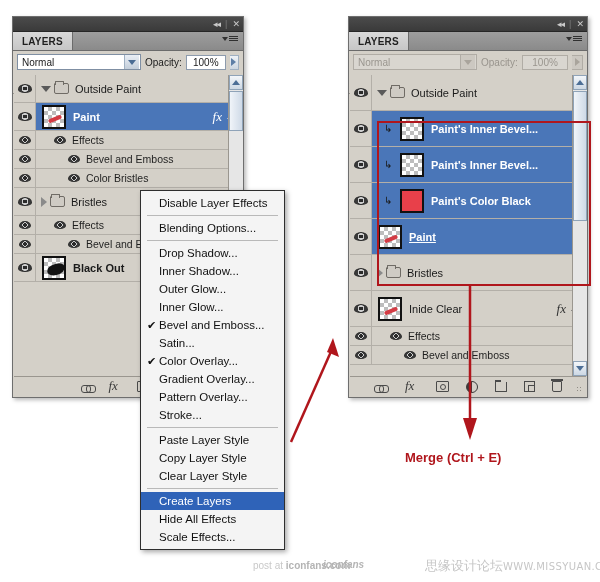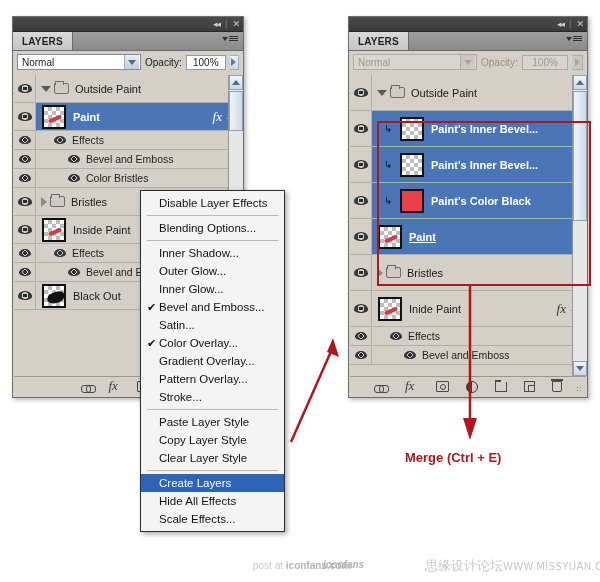--- a/index.html
+++ b/index.html
@@ -515,46 +515,37 @@
         <span class="fx-label">Color Bristles</span>
       </div>
       <div class="layer-row" style="height: 28px;">
         <div class="eye-cell">
           <span class="eye"></span>
         </div>
         <span class="arrow-tw collapsed"></span>
         <span class="folder"></span>
         <span class="layer-name">Bristles</span>
       </div>
-      <div class="layer-row" style="height: 28px;">
-        <div class="eye-cell">
-          <span class="eye"></span>
-        </div>
-        <span class="thumb">
-          <i class="stroke"></i>
-        </span>
-        <span class="layer-name">Inside Paint</span>
-      </div>
       <div class="fx-row" style="height: 19px;">
         <div class="eye-cell">
           <span class="fx-eye-small"></span>
         </div>
         <span style="width: 18px;"></span>
         <span class="fx-eye-small" style="margin-right: 6px;"></span>
         <span class="fx-label">Effects</span>
       </div>
       <div class="fx-row" style="height: 19px;">
         <div class="eye-cell">
           <span class="fx-eye-small"></span>
         </div>
         <span style="width: 32px;"></span>
         <span class="fx-eye-small" style="margin-right: 6px;"></span>
         <span class="fx-label">Bevel and Emboss</span>
       </div>
-      <div class="layer-row" style="height: 28px;">
+      <div class="layer-row" style="height: 28px; font-weight: bold;">
         <div class="eye-cell">
           <span class="eye"></span>
         </div>
         <span class="thumb">
           <i class="blackblob"></i>
         </span>
         <span class="layer-name">Black Out</span>
       </div>
     </div>
 
@@ -679,21 +670,21 @@
         <span class="folder"></span>
         <span class="layer-name">Bristles</span>
       </div>
       <div class="layer-row" style="height: 36px;">
         <div class="eye-cell">
           <span class="eye"></span>
         </div>
         <span class="thumb">
           <i class="stroke"></i>
         </span>
-        <span class="layer-name">Inide Paint</span>
+        <span class="layer-name">Inide Clear</span>
         <span class="fx-mark">fx</span>
         <span class="tri-up-small"></span>
       </div>
       <div class="fx-row" style="height: 19px;">
         <div class="eye-cell">
           <span class="fx-eye-small"></span>
         </div>
         <span style="width: 18px;"></span>
         <span class="fx-eye-small" style="margin-right: 6px;"></span>
         <span class="fx-label">Effects</span>
@@ -738,20 +729,24 @@
       <span>Disable Layer Effects</span>
     </div>
     <div class="ctx-sep"></div>
     <div class="ctx-item">
       <span class="ck"></span>
       <span>Blending Options...</span>
     </div>
     <div class="ctx-sep"></div>
     <div class="ctx-item">
       <span class="ck"></span>
+      <span>Drop Shadow...</span>
+    </div>
+    <div class="ctx-item">
+      <span class="ck"></span>
       <span>Inner Shadow...</span>
     </div>
     <div class="ctx-item">
       <span class="ck"></span>
       <span>Outer Glow...</span>
     </div>
     <div class="ctx-item">
       <span class="ck"></span>
       <span>Inner Glow...</span>
     </div>

